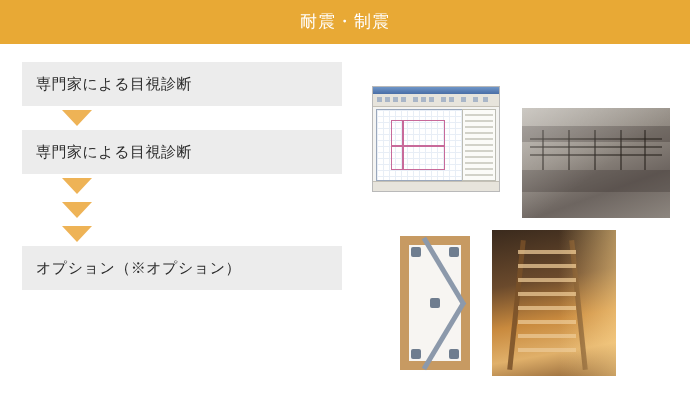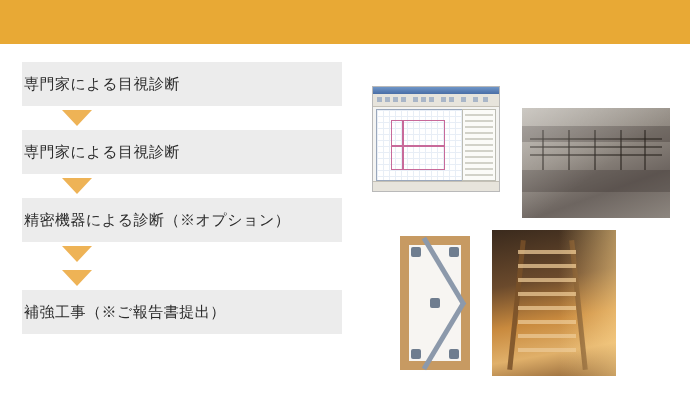--- a/index.html
+++ b/index.html
@@ -48,21 +48,21 @@
     top: 62px;
     width: 320px;
   }
   .flow-step {
     width: 320px;
     height: 44px;
     background: #ececec;
     display: flex;
     align-items: center;
     box-sizing: border-box;
-    padding-left: 2px;
+    padding-left: 14px;
   }
   .flow-step span {
     font-size: 15px;
     color: #2b2b2b;
     font-family: "Liberation Sans", sans-serif;
     letter-spacing: 0.5px;
   }
   .flow-arrow {
     width: 320px;
     height: 24px;
@@ -272,50 +272,48 @@
     height: 100%;
     background: linear-gradient(to left, rgba(255,215,140,0.55), rgba(255,215,140,0));
   }
 </style>
 </head>
 <body>
 
 <div class="page">
 
   <div class="header-bar"></div>
+  <div class="header-title">耐震・制震</div>
 
   <div class="flow">
 
     <div class="flow-step">
       <span>専門家による目視診断</span>
     </div>
     <div class="flow-arrow">
       <i></i>
     </div>
 
     <div class="flow-step">
       <span>専門家による目視診断</span>
     </div>
     <div class="flow-arrow">
       <i></i>
     </div>
 
-    <div class="flow-step">
-      <span>精密機器による診断（※オプション）</span>
-    </div>
     <div class="flow-arrow">
       <i></i>
     </div>
 
     <div class="flow-arrow">
       <i></i>
     </div>
 
     <div class="flow-step">
-      <span>補強工事（※ご報告書提出）</span>
+      <span>オプション（※オプション）</span>
     </div>
 
   </div>
 
   <div class="photos">
 
     <div class="photo photo-cad">
       <div class="cad-titlebar"></div>
       <div class="cad-toolbar">
         <div class="tb" style="left:4px"></div>

